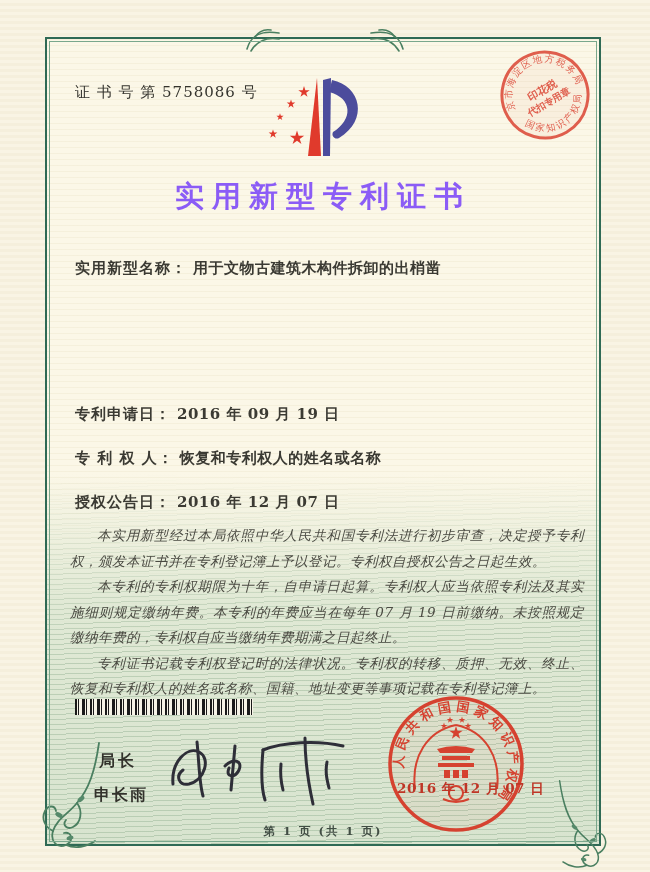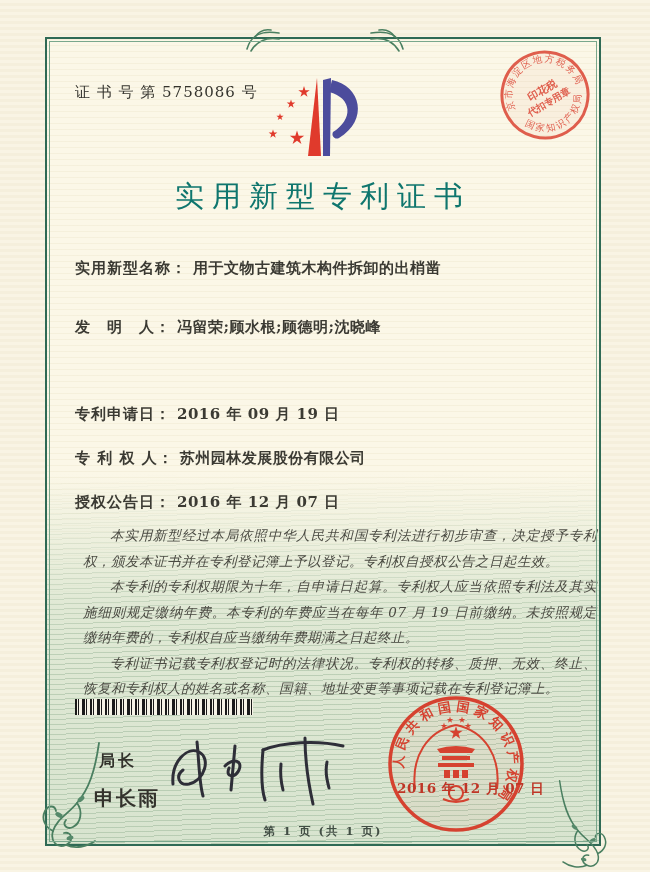--- a/index.html
+++ b/index.html
@@ -13,32 +13,32 @@
   .band-tint{position:absolute;left:0;right:0;bottom:0;height:46%;
              background:linear-gradient(180deg,rgba(217,229,208,0) 0%,rgba(217,229,208,0.78) 35%,#d8e4cf 100%);}
   .band-lines{position:absolute;left:0;right:0;bottom:0;height:46%;
               background:repeating-linear-gradient(178deg,rgba(110,150,115,0.30) 0 1px,rgba(0,0,0,0) 1px 5px);
               -webkit-mask-image:linear-gradient(180deg,transparent 0,#000 45%);
               mask-image:linear-gradient(180deg,transparent 0,#000 45%);}
   .cert-no{position:absolute;left:28px;top:44px;font-size:15px;letter-spacing:1px;color:#34332d;font-weight:500;}
   .logo{position:absolute;left:210px;top:31px;width:115px;height:110px;}
   .tax-stamp{position:absolute;left:450px;top:8px;width:96px;height:96px;transform:rotate(-30deg);opacity:.92;}
   .title{position:absolute;left:0;top:138px;width:100%;text-align:center;
-         font-size:29px;font-weight:400;letter-spacing:8px;color:#0f766e;}
+         font-size:29px;font-weight:700;letter-spacing:8px;color:#8b5cf6;}
   .field{position:absolute;left:28px;white-space:nowrap;font-size:15px;font-weight:600;color:#3b3a33;}
   .field .f-label{letter-spacing:1px;}
   .field .f-value{letter-spacing:.5px;margin-left:6px;}
   .f0{top:220px}.f1{top:279px}.f2{top:322px}.f3{top:366px}.f4{top:410px}.f5{top:454px}
-  .paras{position:absolute;left:36px;top:484px;width:514px;font-size:13.5px;line-height:25.5px;
+  .paras{position:absolute;left:23px;top:484px;width:514px;font-size:13.5px;line-height:25.5px;
          color:#4a4a42;font-style:italic;letter-spacing:.5px;text-align:justify;}
   .paras p{margin:0;text-indent:2em;}
   .barcode{position:absolute;left:28px;top:660px;width:178px;height:16px;
            background:repeating-linear-gradient(90deg,#1a1a1a 0 2px,#f6f3e6 2px 3px,#1a1a1a 3px 4px,#f6f3e6 4px 7px,#1a1a1a 7px 10px,#f6f3e6 10px 11px,#1a1a1a 11px 12px,#f6f3e6 12px 15px);}
   .signer-title{position:absolute;left:52px;top:712px;font-size:16px;font-weight:600;color:#33322c;letter-spacing:3px;}
-  .signer-name{position:absolute;left:47px;top:746px;font-size:20px;font-weight:600;color:#33322c;letter-spacing:2px;}
+  .signer-name{position:absolute;left:47px;top:746px;font-size:16px;font-weight:600;color:#33322c;letter-spacing:2px;}
   .signature{position:absolute;left:112px;top:693px;width:200px;height:78px;}
   .seal{position:absolute;left:338px;top:654px;width:142px;height:142px;opacity:.95;}
   .seal-date{position:absolute;left:350px;top:741px;width:160px;font-size:13.5px;font-weight:700;
              color:#bf3526;letter-spacing:.5px;white-space:nowrap;}
   .footer{position:absolute;left:0;top:785px;width:100%;text-align:center;
           font-size:11.5px;letter-spacing:2px;color:#414d44;font-weight:600;}
   .flourish-bl{position:absolute;left:-10px;top:702px;width:70px;height:112px;}
   .flourish-br{position:absolute;left:506px;top:740px;width:58px;height:93px;transform:scaleX(-1);}
   .orn-l{position:absolute;left:198px;top:-12px;width:36px;height:26px;}
   .orn-r{position:absolute;left:322px;top:-12px;width:36px;height:26px;transform:scaleX(-1);}
@@ -100,28 +100,25 @@
       </text>
       <text x="48" y="46" text-anchor="middle" font-size="10.5" font-weight="bold" fill="#dd5240">印花税</text>
       <text x="48" y="59" text-anchor="middle" font-size="9.5" font-weight="bold" fill="#dd5240">代扣专用章</text>
     </svg>
 
     <div class="title">实用新型专利证书</div>
 
     <div class="field f0">
       <span class="f-label">实用新型名称：</span><span class="f-value">用于文物古建筑木构件拆卸的出梢凿</span>
     </div>
-    <div class="field f1">
-      <span class="f-label">发　明　人：</span><span class="f-value">冯留荣;顾水根;顾德明;沈晓峰</span>
-    </div>
     <div class="field f3">
       <span class="f-label">专利申请日：</span><span class="f-value">2016 年 09 月 19 日</span>
     </div>
     <div class="field f4">
-      <span class="f-label">专 利 权 人：</span><span class="f-value">苏州园林发展股份有限公司</span>
+      <span class="f-label">专 利 权 人：</span><span class="f-value">恢复和专利权人的姓名或名称</span>
     </div>
     <div class="field f5">
       <span class="f-label">授权公告日：</span><span class="f-value">2016 年 12 月 07 日</span>
     </div>
 
     <div class="paras">
       <p>本实用新型经过本局依照中华人民共和国专利法进行初步审查，决定授予专利权，颁发本证书并在专利登记簿上予以登记。专利权自授权公告之日起生效。</p>
       <p>本专利的专利权期限为十年，自申请日起算。专利权人应当依照专利法及其实施细则规定缴纳年费。本专利的年费应当在每年 07 月 19 日前缴纳。未按照规定缴纳年费的，专利权自应当缴纳年费期满之日起终止。</p>
       <p>专利证书记载专利权登记时的法律状况。专利权的转移、质押、无效、终止、恢复和专利权人的姓名或名称、国籍、地址变更等事项记载在专利登记簿上。</p>
     </div>

